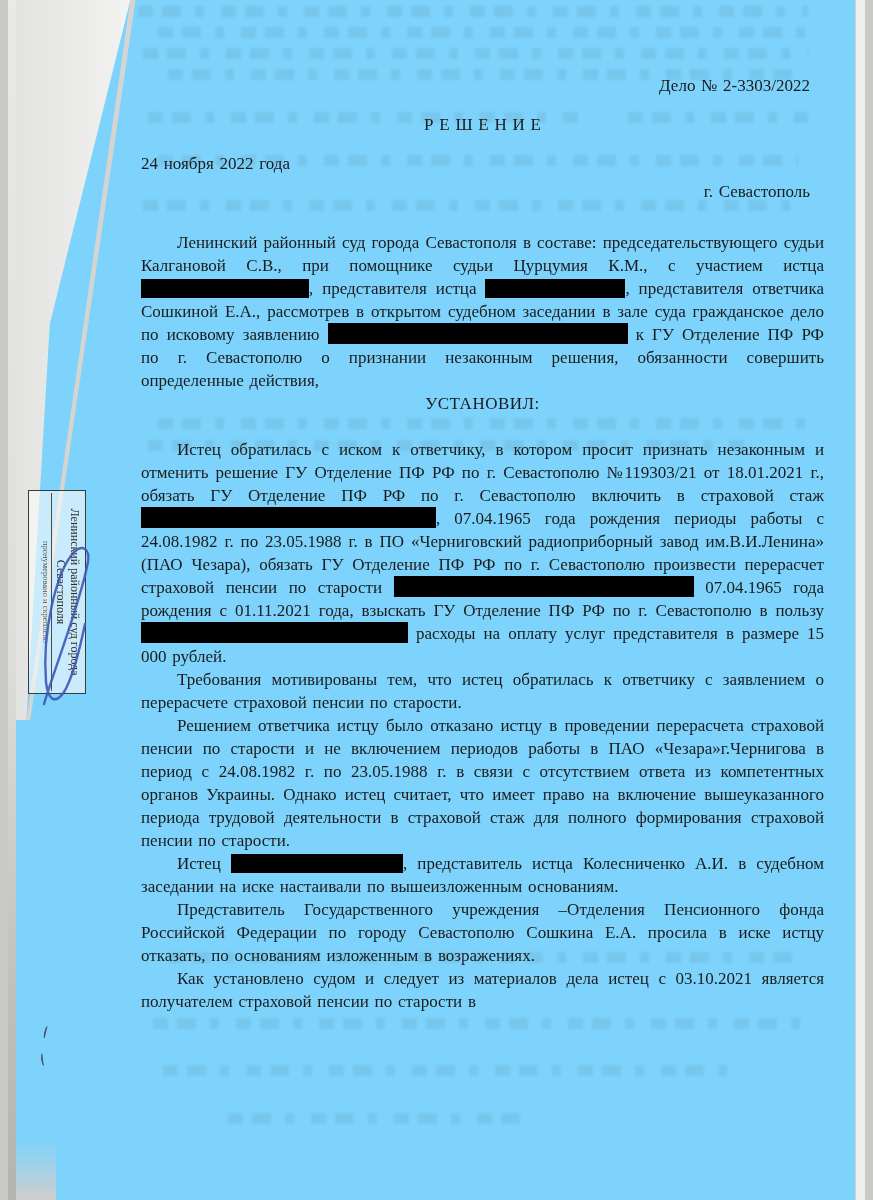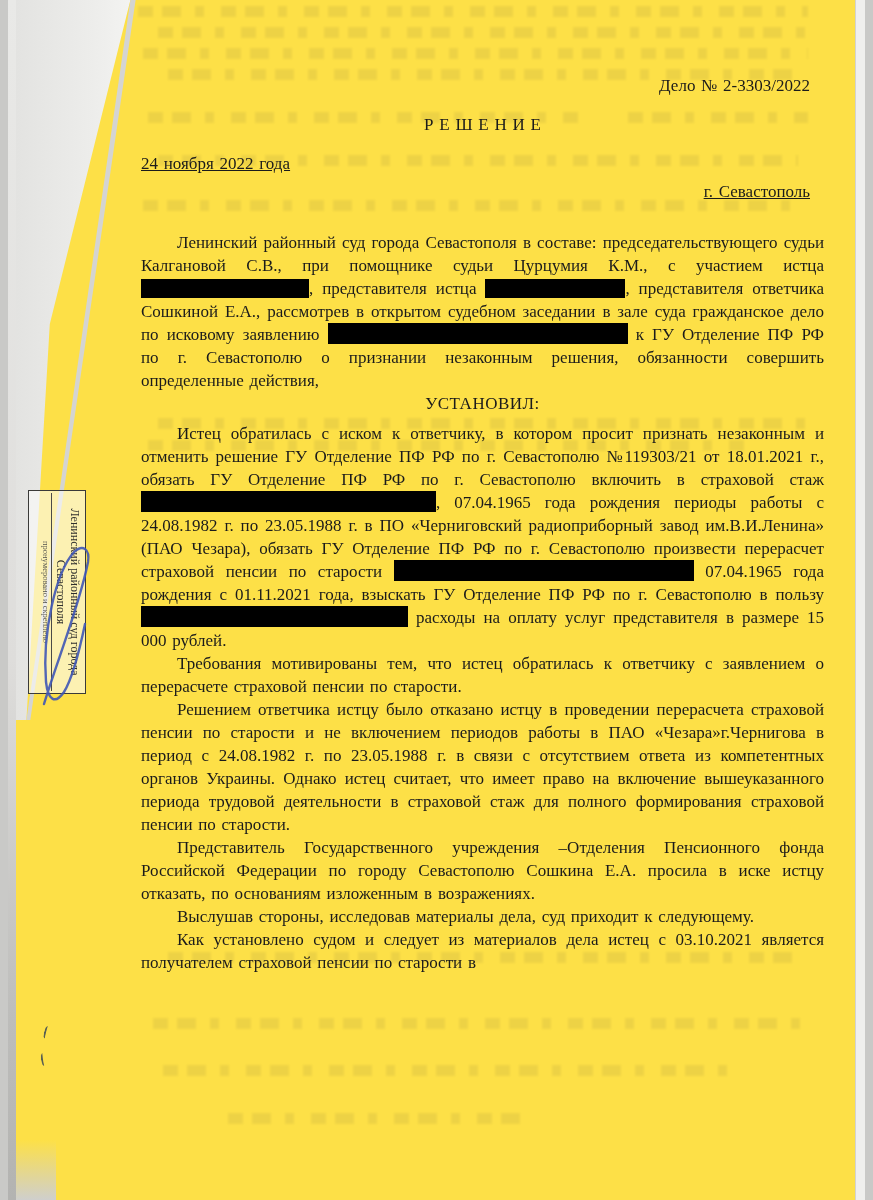--- a/index.html
+++ b/index.html
@@ -6,21 +6,21 @@
   body{
     width:873px;height:1200px;
     background:#c9c9c7;
     position:relative;overflow:hidden;
     font-family:"Liberation Serif","DejaVu Serif",serif;
     color:#1b1b1b;
   }
   
   .paper{
     position:absolute;left:8px;top:0;width:857px;height:1200px;
-    background:#fde047;
+    background:#7dd3fc;
   }
   .right-edge{
     position:absolute;top:0;right:0;width:9px;height:1200px;
     background:#eFeFed;border-left:1px solid #d2d2d0;
   }
   .left-strip{
     position:absolute;left:0;top:0;width:8px;height:1200px;
     background:linear-gradient(to bottom,#e9e9e7 0%,#dedddb 55%,#bdbdbb 85%,#b3b3b1 100%);
   }
   .corner-fold{
@@ -47,24 +47,24 @@
     pointer-events:none;
   }
   
   .doc{
     position:absolute;left:133px;top:74px;width:683px;
     font-size:17px;line-height:23px;word-spacing:1.5px;
   }
   .case-number{text-align:right;padding-right:14px;margin-bottom:2px;}
   .title{text-align:center;margin:16px;}
   .subtitle{text-align:center;margin:0 0 20px 0;}
-  .date-row{display:flex;justify-content:space-between;margin:0 0 28px 0;text-decoration:underline;}
+  .date-row{display:flex;justify-content:space-between;margin:0 0 28px 0;}
   .date-row .city{padding-right:14px;margin-top:28px;}
   .para{margin:0;text-indent:36px;text-align:justify;}
-  .heading{text-align:center;margin:0 0 7px 0;letter-spacing:.5px;}
+  .heading{text-align:center;margin:0 0 23px 0;letter-spacing:.5px;}
   .redact{
     display:inline-block;background:#000;height:19px;vertical-align:-4px;
   }
   .redact.tall{height:21px;}
   
   .stamp{
     position:absolute;left:78px;top:490px;width:204px;height:58px;
     transform:rotate(90deg);transform-origin:0 0;
     border:1.5px solid #3a3a38;background:rgba(252,252,250,.6);
     text-align:center;box-sizing:border-box;padding:3px 2px 1px 2px;
@@ -110,22 +110,22 @@
     <div class="date-row">
       <span class="date">24 ноября 2022 года</span>
       <span class="city">г. Севастополь</span>
     </div>
     <div id="doc-body">
         <p class="para">Ленинский районный суд города Севастополя в составе: председательствующего судьи Калгановой С.В., при помощнике судьи Цурцумия К.М.,  с участием истца <span class="redact" style="width: 168px;"></span>, представителя истца <span class="redact" style="width: 140px;"></span>, представителя ответчика Сошкиной Е.А., рассмотрев в открытом судебном заседании в зале суда гражданское дело по исковому заявлению <span class="redact tall" style="width: 300px;"></span> к ГУ Отделение ПФ РФ по г. Севастополю о признании незаконным решения, обязанности совершить определенные действия,</p>
         <div class="heading">УСТАНОВИЛ:</div>
         <p class="para">Истец обратилась с иском к ответчику, в котором просит признать незаконным и отменить решение ГУ Отделение ПФ РФ по г. Севастополю №119303/21 от 18.01.2021 г., обязать ГУ Отделение ПФ РФ по г. Севастополю включить в страховой стаж <span class="redact tall" style="width: 295px;"></span>, 07.04.1965 года рождения периоды работы с 24.08.1982 г. по 23.05.1988 г.  в ПО «Черниговский радиоприборный завод им.В.И.Ленина» (ПАО Чезара), обязать ГУ Отделение ПФ РФ по г. Севастополю произвести перерасчет страховой пенсии по старости <span class="redact tall" style="width: 300px;"></span> 07.04.1965 года рождения  с 01.11.2021 года, взыскать ГУ Отделение ПФ РФ по г. Севастополю в пользу <span class="redact tall" style="width: 267px;"></span> расходы на оплату услуг представителя в размере 15 000 рублей.</p>
         <p class="para">Требования мотивированы тем, что истец обратилась к ответчику  с заявлением о перерасчете страховой пенсии по старости.</p>
         <p class="para">Решением ответчика истцу было отказано истцу в проведении перерасчета страховой пенсии по старости и не включением периодов работы в ПАО «Чезара»г.Чернигова в период с 24.08.1982 г. по 23.05.1988 г. в связи с отсутствием ответа из компетентных органов Украины. Однако истец считает, что имеет право на включение вышеуказанного периода трудовой деятельности в страховой стаж для полного формирования страховой пенсии по старости.</p>
+        <p class="para">Истец <span class="redact" style="width: 172px;"></span>, представитель истца Колесниченко А.И. в судебном заседании на иске  настаивали по вышеизложенным основаниям.</p>
         <p class="para">Представитель Государственного учреждения –Отделения  Пенсионного фонда Российской Федерации   по городу Севастополю Сошкина Е.А. просила в иске истцу отказать, по основаниям изложенным в возражениях.</p>
-        <p class="para">Выслушав стороны, исследовав материалы дела, суд приходит к следующему.</p>
         <p class="para">Как установлено судом и следует из материалов дела истец с 03.10.2021  является  получателем  страховой  пенсии  по  старости  в</p>
       </div>
   </div>
 
   <div class="stamp">
     <div class="s1">Ленинский районный суд города</div>
     <div class="s2">Севастополя</div>
     <div class="s3">пронумеровано и скреплено</div>
   </div>
 

